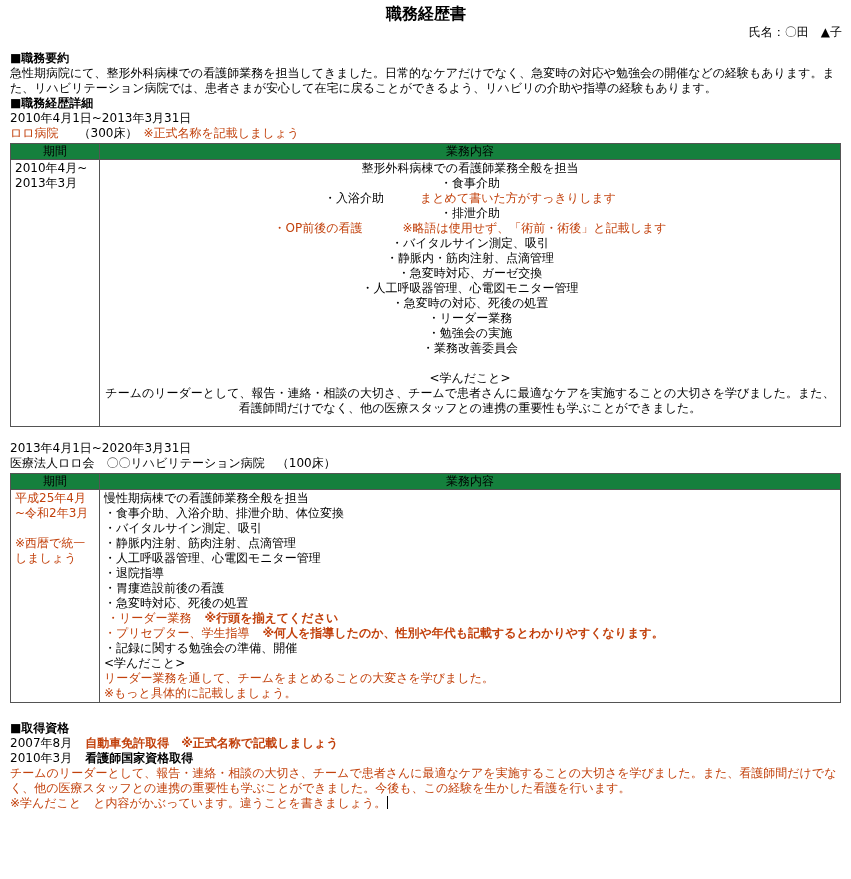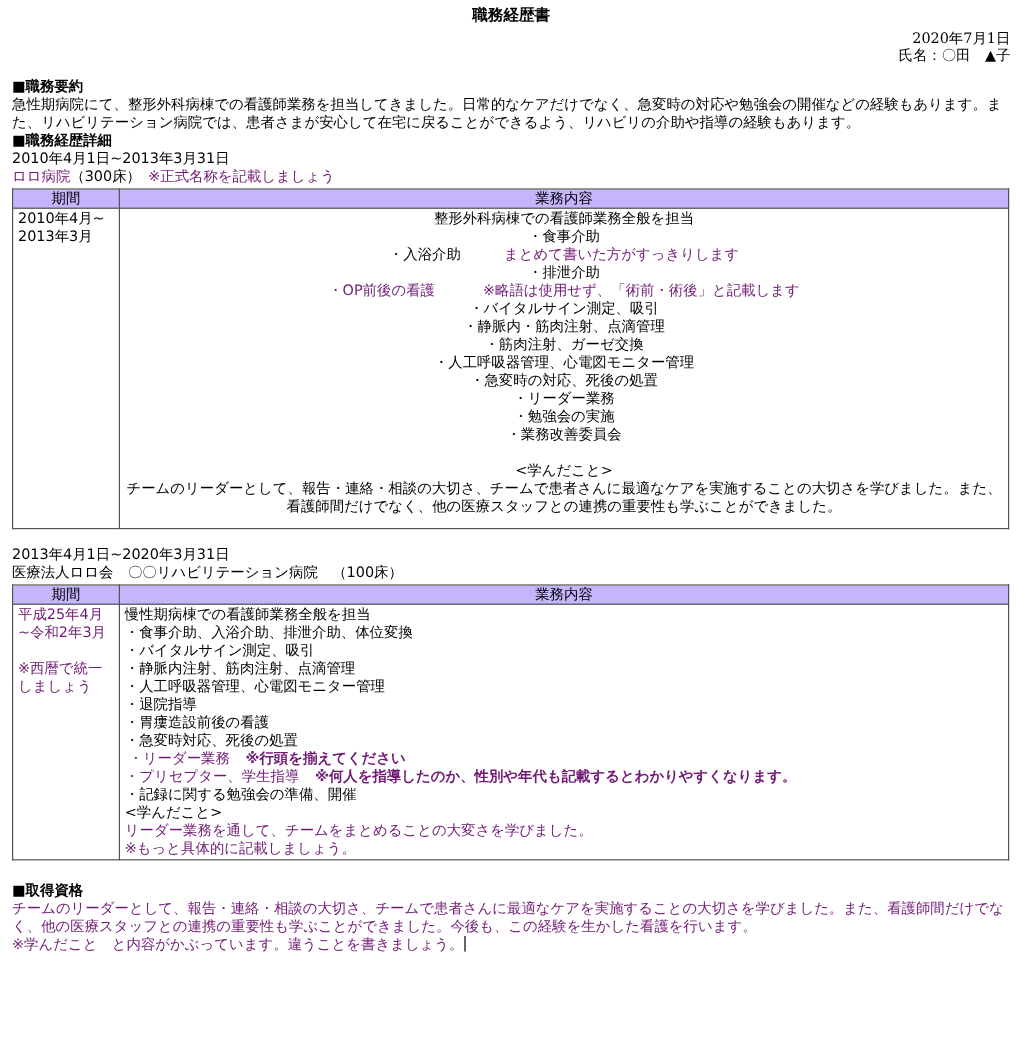--- a/index.html
+++ b/index.html
@@ -1,58 +1,57 @@
 <!DOCTYPE html>
 <html><head>
 <meta charset="utf-8">
 <style>
   html,body{margin:0;padding:0;background:#fff;}
   body{width:851px;height:879px;overflow:hidden;
        font-family:"DejaVu Sans","Liberation Sans",sans-serif;
        font-size:12px;color:#000;line-height:15px;
        -webkit-font-smoothing:antialiased;}
   .page{padding:6px 9px 0 10px;width:832px;}
-  .title{text-align:center;font-weight:bold;font-size:13px;}
+  .title{text-align:center;font-weight:bold;font-size:16px;}
   .meta{text-align:right;line-height:14px;margin-top:4px;}
   .serif{font-family:"DejaVu Serif","Liberation Serif",serif;}
   .sec-h{font-weight:bold;}
   .mt-sum{margin-top:12px;}
   .mt-car{}
   .mt-qual{margin-top:18px;}
   .mt-pr{margin-top:13px;}
   .mt-job2{margin-top:14px;}
-  .red{color:#701a75;}
+  .red{color:#c2410c;}
   .ga{margin-left:36px;}
   .gb{margin-left:40px;}
   .gs{margin-left:13px;font-weight:bold;}
   .gi{margin-left:3px;}
-  .gm{}
+  .gm{margin-left:20px;}
   .gn{margin-left:6px;}
   table.wtable{border-collapse:collapse;width:831px;margin-top:2px;
                table-layout:fixed;}
   table.wtable th,table.wtable td{border:1px solid #545454;}
-  table.wtable th{background:#c4b5fd;font-weight:normal;text-align:center;
+  table.wtable th{background:#15803d;font-weight:normal;text-align:center;
                   padding:0;height:15px;}
   table.wtable td{vertical-align:top;padding:1px 4px;}
   .c1{width:88px;}
   .cell-j1{min-height:264px;text-align:center;}
   .cell-j2{min-height:201px;}
   .wline{min-height:15px;}
   .cursor{display:inline-block;width:1px;height:13px;background:#000;
           vertical-align:-2px;margin-left:1px;}
 </style>
 </head>
 <body>
 
 <div class="page">
 
   <div class="title">職務経歴書</div>
 
   <div class="meta">
-    <div class="serif">2020年7月1日</div>
     <div>氏名：〇田　▲子</div>
   </div>
 
   <div class="sec-h mt-sum">■職務要約</div>
   <div class="para">急性期病院にて、整形外科病棟での看護師業務を担当してきました。日常的なケアだけでなく、急変時の対応や勉強会の開催などの経験もあります。また、リハビリテーション病院では、患者さまが安心して在宅に戻ることができるよう、リハビリの介助や指導の経験もあります。</div>
 
   <div class="sec-h mt-car">■職務経歴詳細</div>
 
   <div>2010年4月1日~2013年3月31日</div>
   <div>
@@ -74,21 +73,21 @@
       </td>
       <td>
         <div class="cell-j1">
               <div class="wline"><span class="">整形外科病棟での看護師業務全般を担当</span></div>
               <div class="wline"><span class="">・食事介助</span></div>
               <div class="wline"><span class="">・入浴介助</span><span class="red ga">まとめて書いた方がすっきりします</span></div>
               <div class="wline"><span class="">・排泄介助</span></div>
               <div class="wline"><span class="red">・OP前後の看護</span><span class="red gb">※略語は使用せず、「術前・術後」と記載します</span></div>
               <div class="wline"><span class="">・バイタルサイン測定、吸引</span></div>
               <div class="wline"><span class="">・静脈内・筋肉注射、点滴管理</span></div>
-              <div class="wline"><span class="">・筋肉注射、ガーゼ交換</span></div>
+              <div class="wline"><span class="">・急変時対応、ガーゼ交換</span></div>
               <div class="wline"><span class="">・人工呼吸器管理、心電図モニター管理</span></div>
               <div class="wline"><span class="">・急変時の対応、死後の処置</span></div>
               <div class="wline"><span class="">・リーダー業務</span></div>
               <div class="wline"><span class="">・勉強会の実施</span></div>
               <div class="wline"><span class="">・業務改善委員会</span></div>
               <div class="wline">&nbsp;</div>
               <div class="wline"><span class="">&lt;学んだこと&gt;</span></div>
               <div class="wline"><span class="">チームのリーダーとして、報告・連絡・相談の大切さ、チームで患者さんに最適なケアを実施することの大切さを学びました。また、看護師間だけでなく、他の医療スタッフとの連携の重要性も学ぶことができました。</span></div>
             </div>
       </td>
@@ -131,17 +130,21 @@
               <div class="wline"><span class="">&lt;学んだこと&gt;</span></div>
               <div class="wline"><span class="red">リーダー業務を通して、チームをまとめることの大変さを学びました。</span></div>
               <div class="wline"><span class="red">※もっと具体的に記載しましょう。</span></div>
             </div>
       </td>
     </tr>
   </tbody>
     </table>
 
   <div class="sec-h mt-qual">■取得資格</div>
+  <div>
+      <div class="wline"><span class="">2007年8月</span><span class="red gs">自動車免許取得　※正式名称で記載しましょう</span></div>
+      <div class="wline"><span class="">2010年3月</span><span class=" gs">看護師国家資格取得</span></div>
+    </div>
 
   <div class="red">チームのリーダーとして、報告・連絡・相談の大切さ、チームで患者さんに最適なケアを実施することの大切さを学びました。また、看護師間だけでなく、他の医療スタッフとの連携の重要性も学ぶことができました。今後も、この経験を生かした看護を行います。</div>
   <div><span class="red">※学んだこと　と内容がかぶっています。違うことを書きましょう。</span><span class="cursor"></span></div>
 
 </div>
 
 </body></html>

